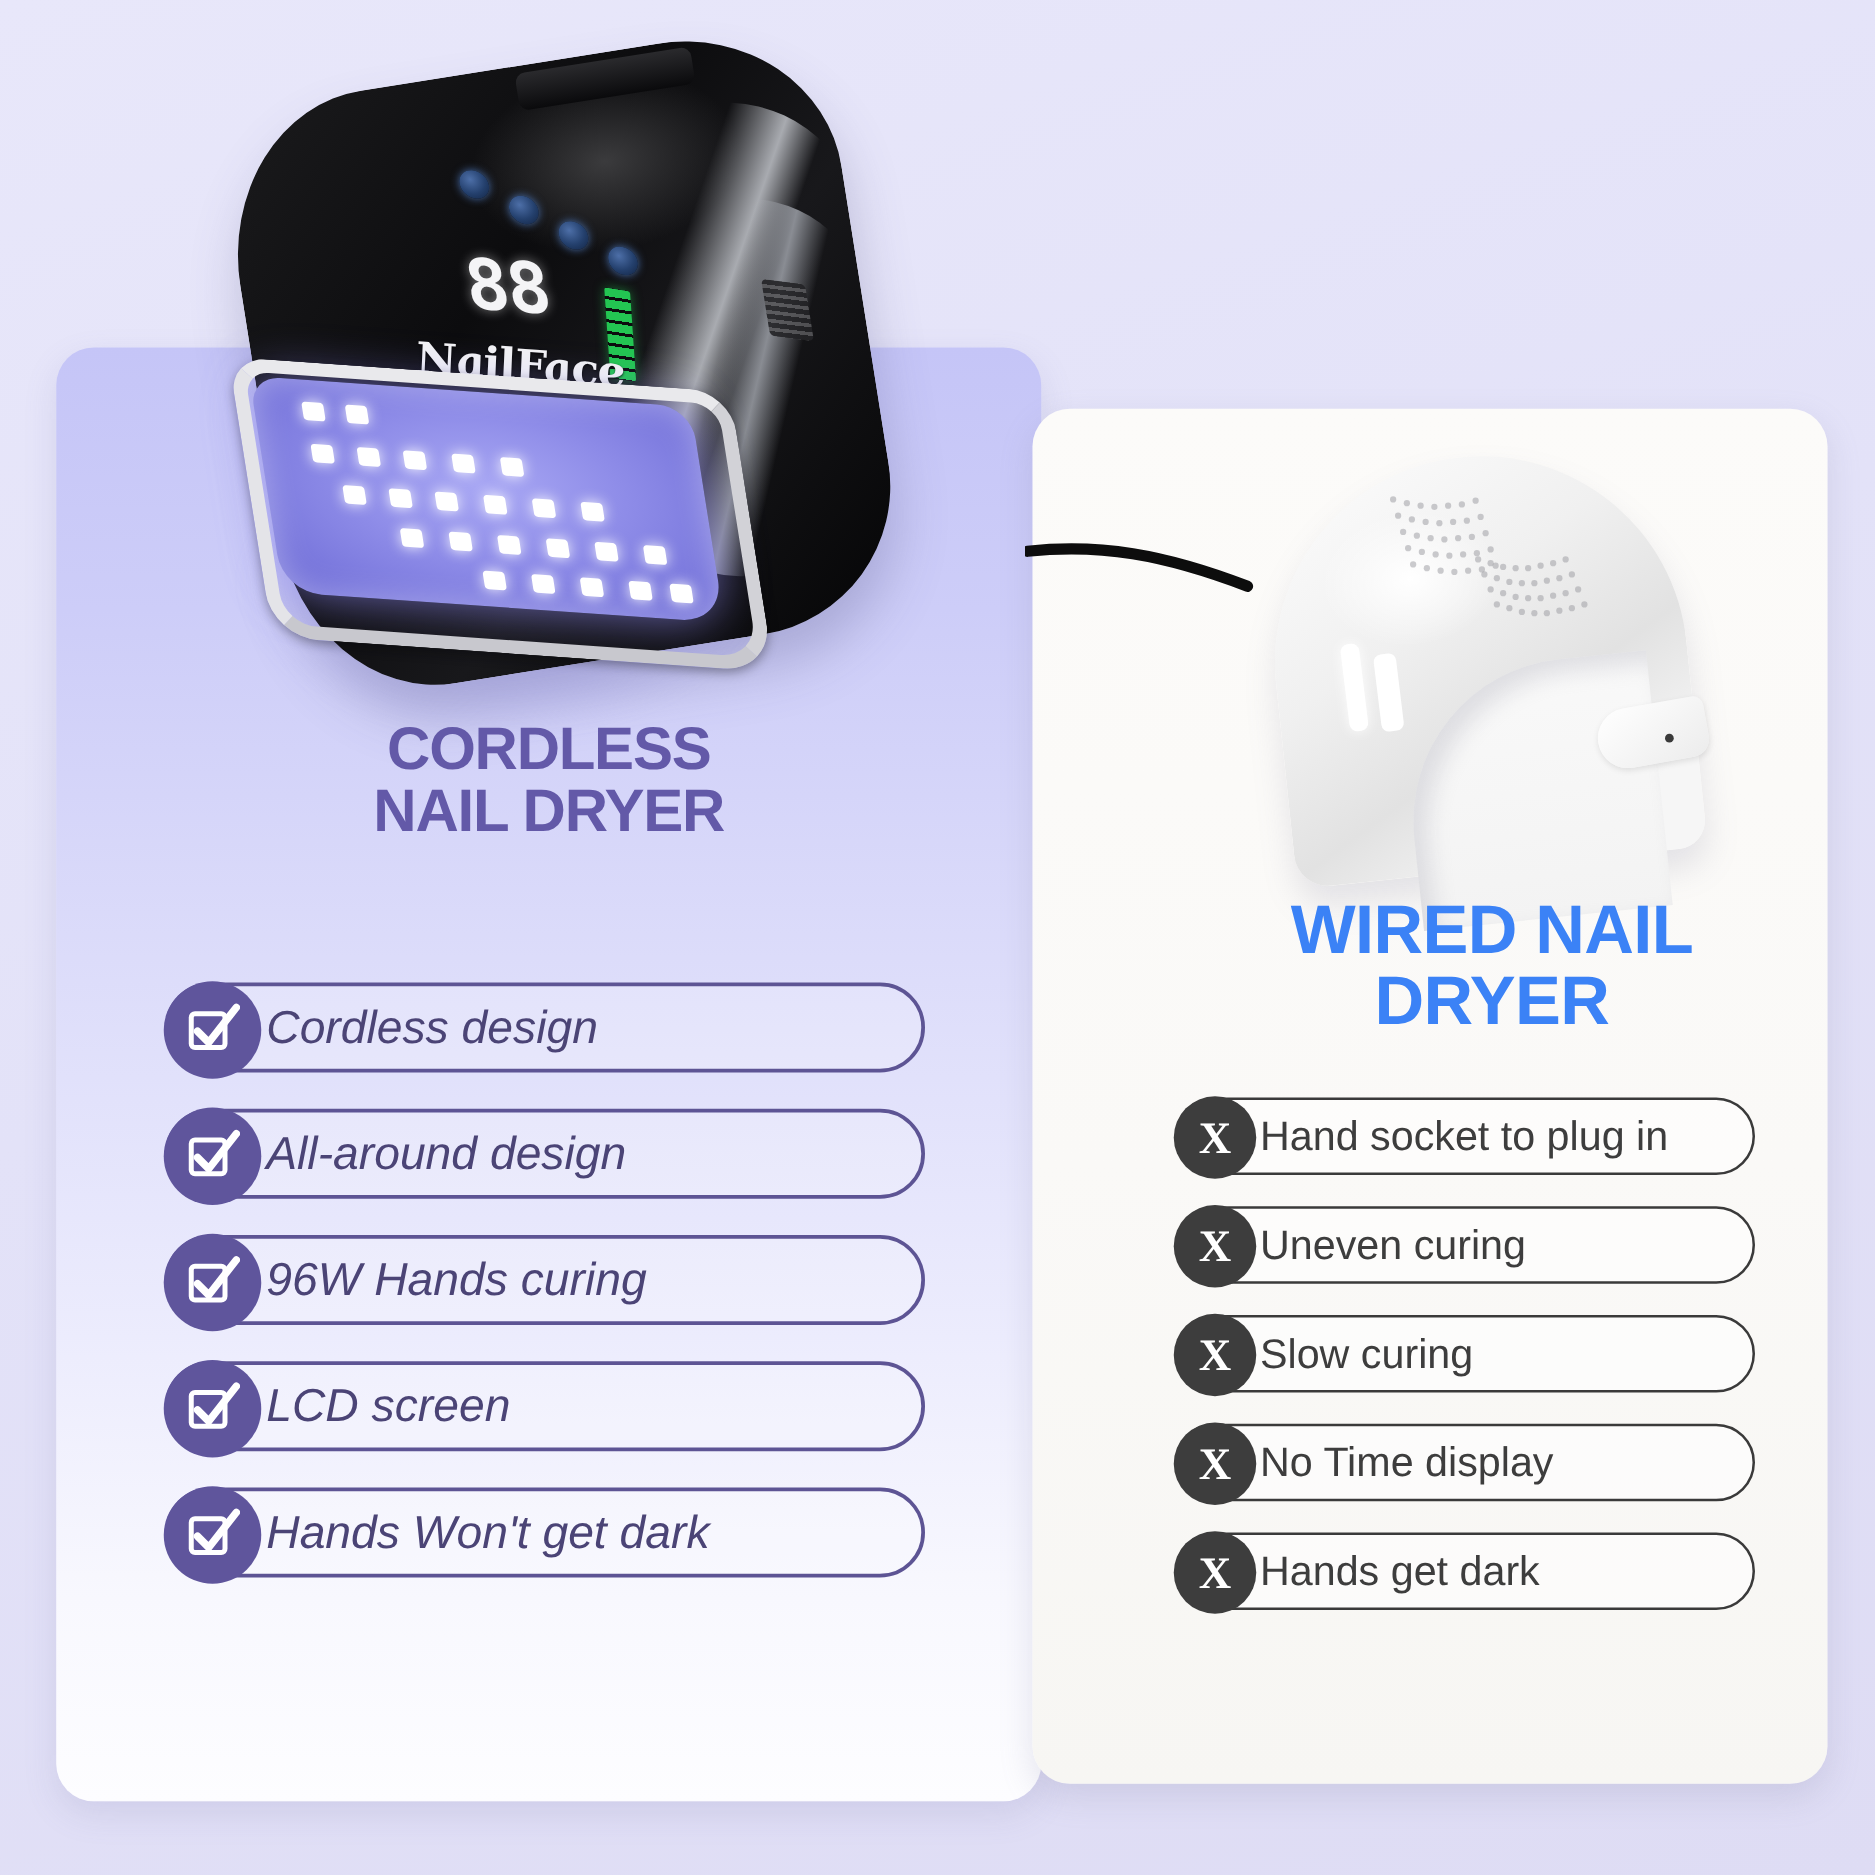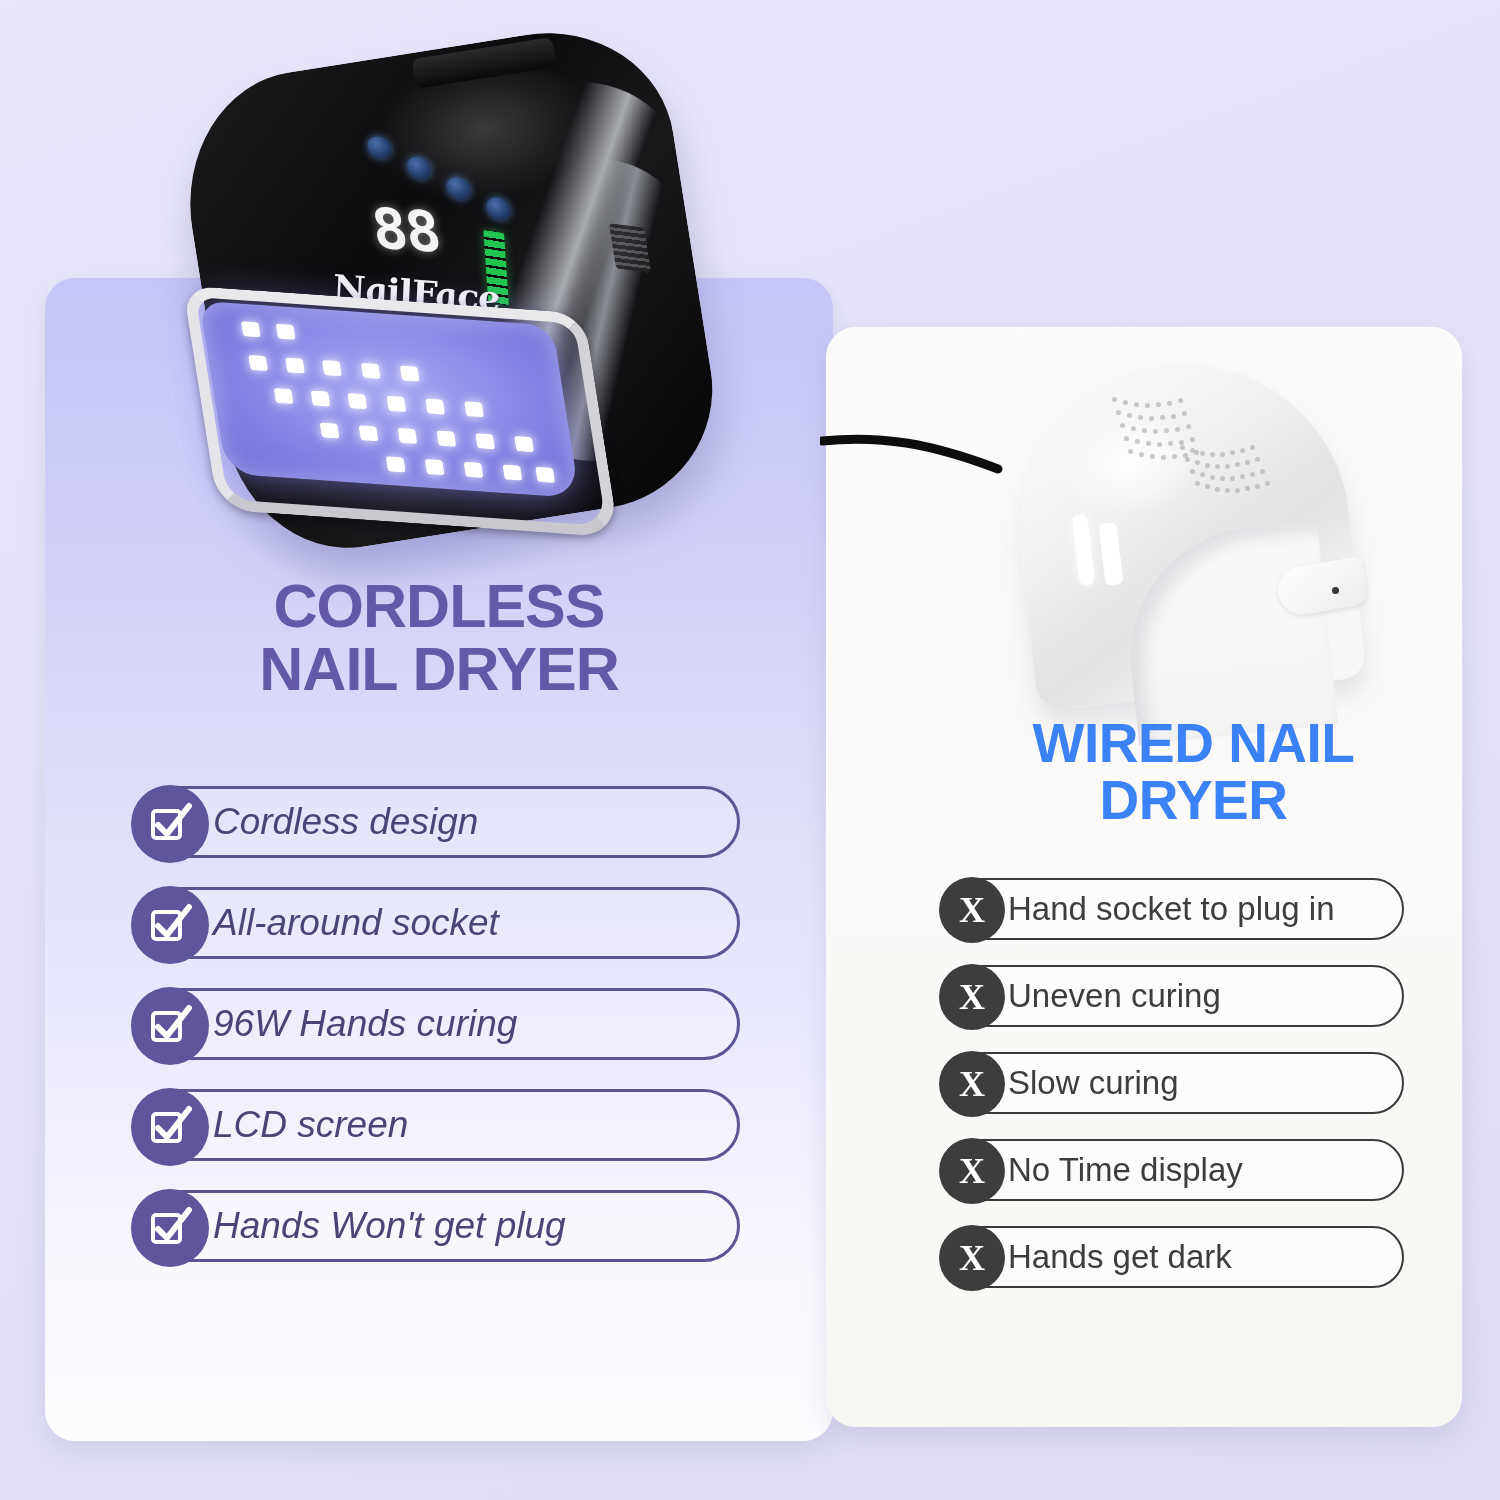--- a/index.html
+++ b/index.html
@@ -21,21 +21,21 @@
   #right-card{
     left:826px;top:327px;width:636px;height:1100px;
     background:linear-gradient(180deg,#fcfbf9 0%,#faf9f7 55%,#f7f6f3 100%);
     box-shadow:0 10px 26px rgba(130,130,165,.20);
   }
 
   
   .title{position:absolute;text-align:center;line-height:1.04;margin:0;}
   #left-title{
     left:45px;top:575px;width:788px;
-    color:#6359a8;font-size:61px;font-weight:700;letter-spacing:-1px;
+    color:#6359a8;font-size:48px;font-weight:700;letter-spacing:-1px;
   }
   #right-title{
     left:826px;top:715px;width:735px;
     color:#3b82f6;font-size:55px;font-weight:700;letter-spacing:-.5px;
   }
 
   
   .pill-list{position:absolute;display:flex;flex-direction:column;}
   #left-list{left:132px;top:786px;width:608px;gap:29px;font-style:italic;}
   #right-list{left:940px;top:878px;width:464px;gap:25px;}
@@ -375,21 +375,21 @@
         </div>
         <span class="pill-label">Cordless design</span>
       </div>
       <div class="pill pill-left">
         <div class="badge badge-check">
           <svg viewBox="0 0 44 44">
             <rect x="5" y="9" width="27" height="27" rx="3" fill="none" stroke="#fff" stroke-width="4"></rect>
             <path d="M10 23 L19 32 L41 4" fill="none" stroke="#fff" stroke-width="6" stroke-linecap="round" stroke-linejoin="round"></path>
           </svg>
         </div>
-        <span class="pill-label">All-around socket</span>
+        <span class="pill-label">All-around design</span>
       </div>
       <div class="pill pill-left">
         <div class="badge badge-check">
           <svg viewBox="0 0 44 44">
             <rect x="5" y="9" width="27" height="27" rx="3" fill="none" stroke="#fff" stroke-width="4"></rect>
             <path d="M10 23 L19 32 L41 4" fill="none" stroke="#fff" stroke-width="6" stroke-linecap="round" stroke-linejoin="round"></path>
           </svg>
         </div>
         <span class="pill-label">96W Hands curing</span>
       </div>
@@ -402,21 +402,21 @@
         </div>
         <span class="pill-label">LCD screen</span>
       </div>
       <div class="pill pill-left">
         <div class="badge badge-check">
           <svg viewBox="0 0 44 44">
             <rect x="5" y="9" width="27" height="27" rx="3" fill="none" stroke="#fff" stroke-width="4"></rect>
             <path d="M10 23 L19 32 L41 4" fill="none" stroke="#fff" stroke-width="6" stroke-linecap="round" stroke-linejoin="round"></path>
           </svg>
         </div>
-        <span class="pill-label">Hands Won't get plug</span>
+        <span class="pill-label">Hands Won't get dark</span>
       </div>
     </div>
   <div class="pill-list" id="right-list">
       <div class="pill pill-right">
         <div class="badge badge-x">
           <span>X</span>
         </div>
         <span class="pill-label">Hand socket to plug in</span>
       </div>
       <div class="pill pill-right">

